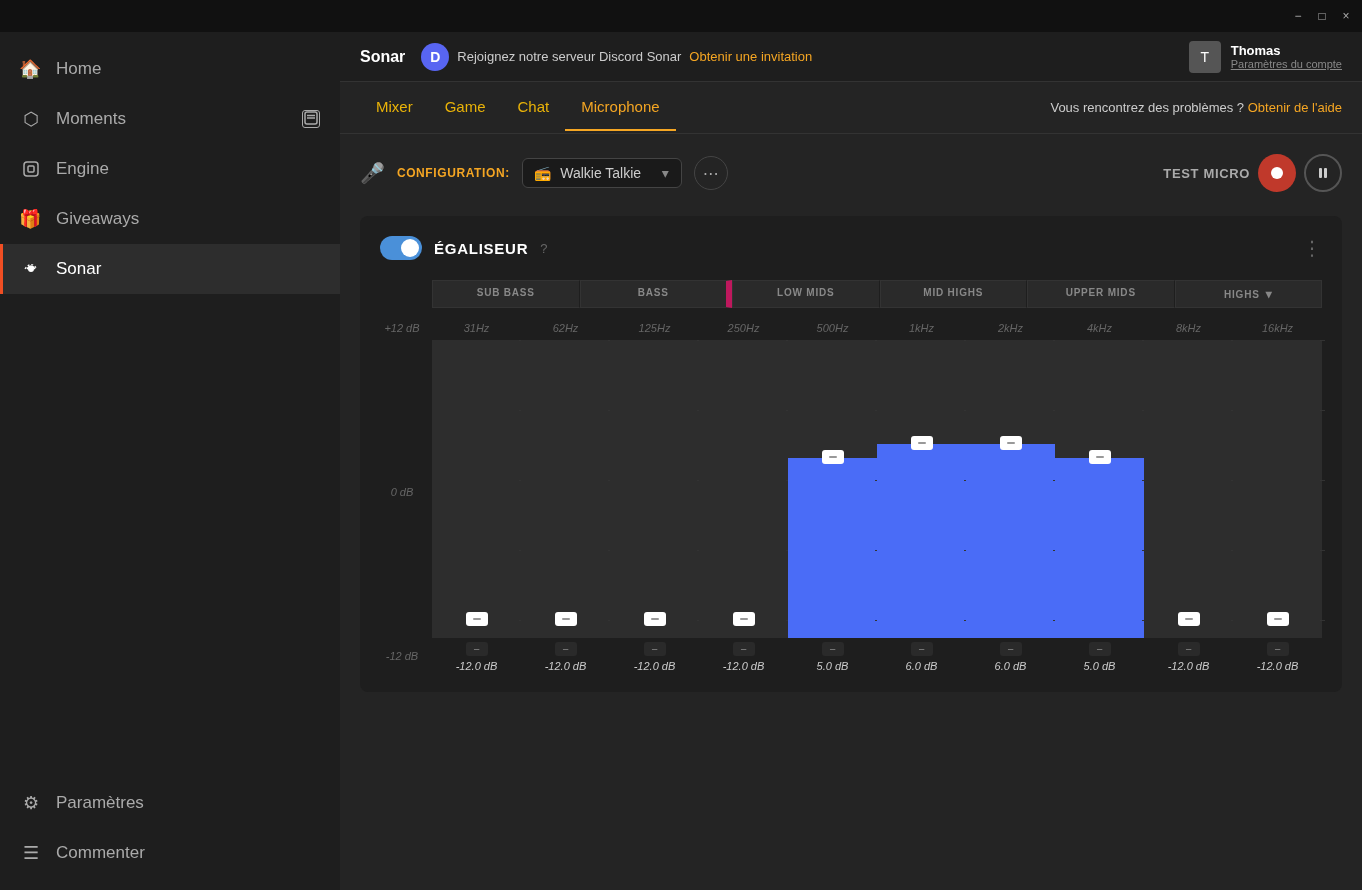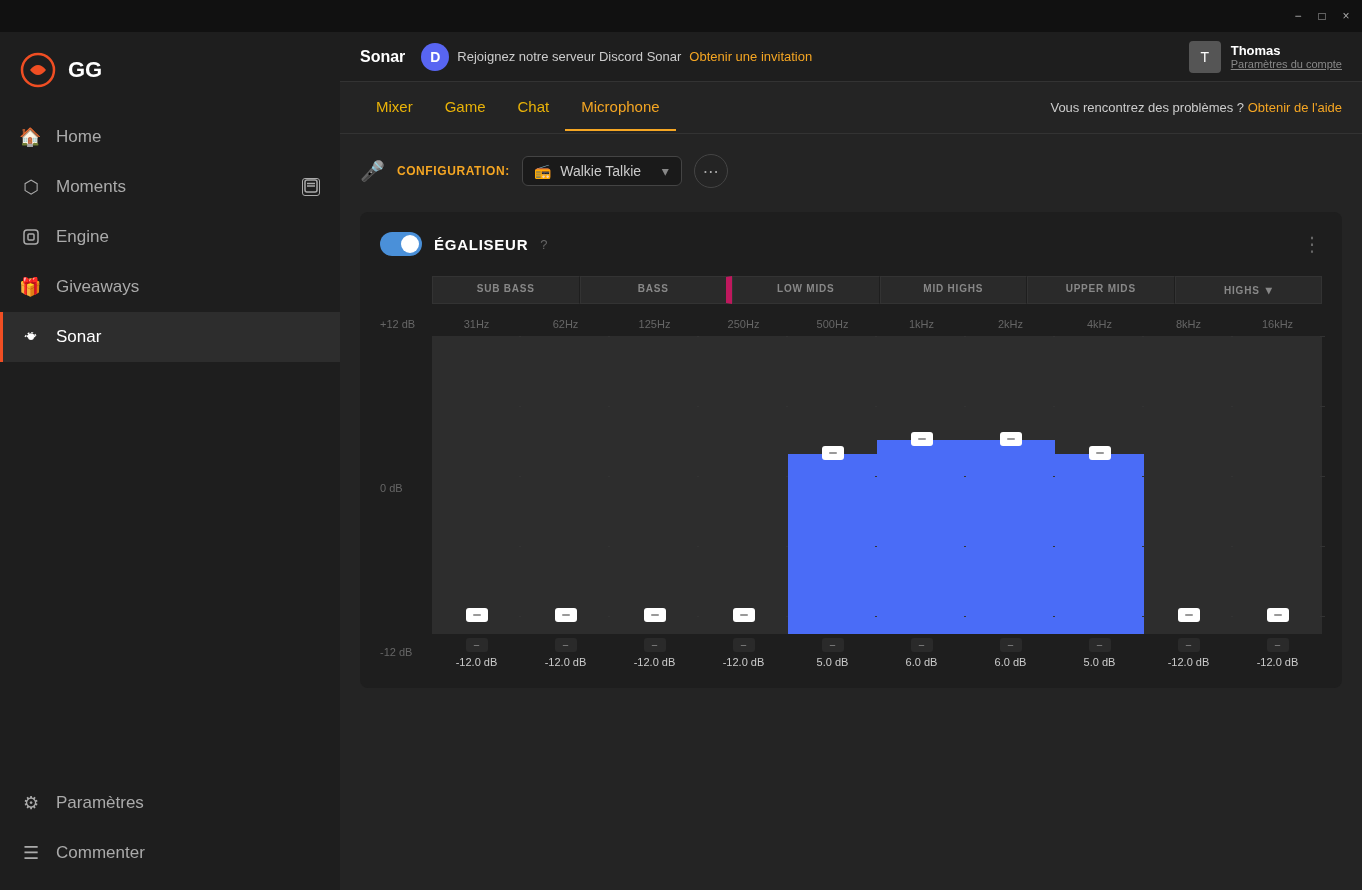--- a/index.html
+++ b/index.html
@@ -397,43 +397,37 @@
       display: flex;
       flex-direction: column;
       justify-content: space-between;
       padding: 10px 0;
       width: 52px;
       flex-shrink: 0;
     }
     .eq-db-label {
       font-size: 11px;
       color: #666;
-      text-align: left;
+      text-align: center;
       padding-right: 8px;
+      font-style: italic;
     }
   </style>
 </head>
 <body>
 
 <div class="titlebar">
   <div class="titlebar-btn">−</div>
   <div class="titlebar-btn">□</div>
   <div class="titlebar-btn close">×</div>
 </div>
 
 <div class="main-layout">
 
   <div class="sidebar">
-    <div class="sidebar-logo">
-      <svg class="sidebar-logo-icon" viewBox="0 0 36 36" fill="none">
-        <circle cx="18" cy="18" r="16" stroke="#f04e23" stroke-width="2.5"></circle>
-        <path d="M10 18 Q18 8 26 18 Q18 28 10 18Z" fill="#f04e23"></path>
-      </svg>
-      <span>GG</span>
-    </div>
 
     <div class="sidebar-item">
       <span class="sidebar-item-icon">🏠</span>
       <span>Home</span>
     </div>
     <div class="sidebar-item">
       <span class="sidebar-item-icon">⬡</span>
       <span>Moments</span>
       <span class="moments-badge">
         <svg width="14" height="14" viewBox="0 0 14 14" fill="none">
@@ -515,20 +509,34 @@
         <span class="config-label">CONFIGURATION:</span>
         <div class="config-dropdown">
           <span class="config-dropdown-icon">📻</span>
           <span>Walkie Talkie</span>
           <span style="margin-left:auto; color:#888;">▾</span>
         </div>
         <div class="config-more">
           <span>⋯</span>
         </div>
 
+        <div class="test-micro">
+          <span class="test-micro-label">TEST MICRO</span>
+          <div class="btn-record">
+            <svg width="14" height="14" viewBox="0 0 14 14">
+              <circle cx="7" cy="7" r="6" fill="white"></circle>
+            </svg>
+          </div>
+          <div class="btn-pause">
+            <svg width="14" height="14" viewBox="0 0 14 14">
+              <rect x="3" y="2" width="3" height="10" rx="1" fill="#ccc"></rect>
+              <rect x="8" y="2" width="3" height="10" rx="1" fill="#ccc"></rect>
+            </svg>
+          </div>
+        </div>
       </div>
 
       <div class="eq-section">
         <div class="eq-header">
           <div class="toggle-switch"></div>
           <span class="eq-title">ÉGALISEUR</span>
           <span class="eq-help">?</span>
           <span class="eq-more">⋮</span>
         </div>
 
@@ -557,21 +565,21 @@
         <div style="display:flex; height:360px;">
 
           <div class="eq-db-labels">
             <span class="eq-db-label">+12 dB</span>
             <span class="eq-db-label"></span>
             <span class="eq-db-label">0 dB</span>
             <span class="eq-db-label"></span>
             <span class="eq-db-label">-12 dB</span>
           </div>
 
-          <div style="flex:1; display:flex; padding-top:10px;" id="eq-bands-container">
+          <div style="flex:1; display:flex; padding-top:10px;font-style:italic;" id="eq-bands-container">
           <div style="flex: 1 1 0%; display: flex; flex-direction: column; align-items: center; position: relative;">
                 <span style="font-size: 11px; color: rgb(102, 102, 102); margin-bottom: 6px;">31Hz</span>
                 <div style="flex: 1 1 0%; width: 100%; display: flex; justify-content: center; position: relative;">
                   <div style="position: relative; width: 2px; background: rgb(45, 45, 45); flex: 1 1 0%; cursor: pointer;">
                     <div style="position: absolute; top: 272px; left: 50%; transform: translateX(-50%); width: 22px; height: 14px; background: rgb(255, 255, 255); border-radius: 3px; cursor: pointer; display: flex; align-items: center; justify-content: center; z-index: 2;">
                       <div style="width: 8px; height: 2px; background: rgb(153, 153, 153); border-radius: 1px;"></div>
                     </div>
                     <div style="position: absolute; right: -3px; top: 0px; width: 5px; height: 1px; background: rgb(51, 51, 51);"></div>
                     <div style="position: absolute; right: -3px; top: 70px; width: 5px; height: 1px; background: rgb(51, 51, 51);"></div>
                     <div style="position: absolute; right: -3px; top: 140px; width: 5px; height: 1px; background: rgb(51, 51, 51);"></div>

